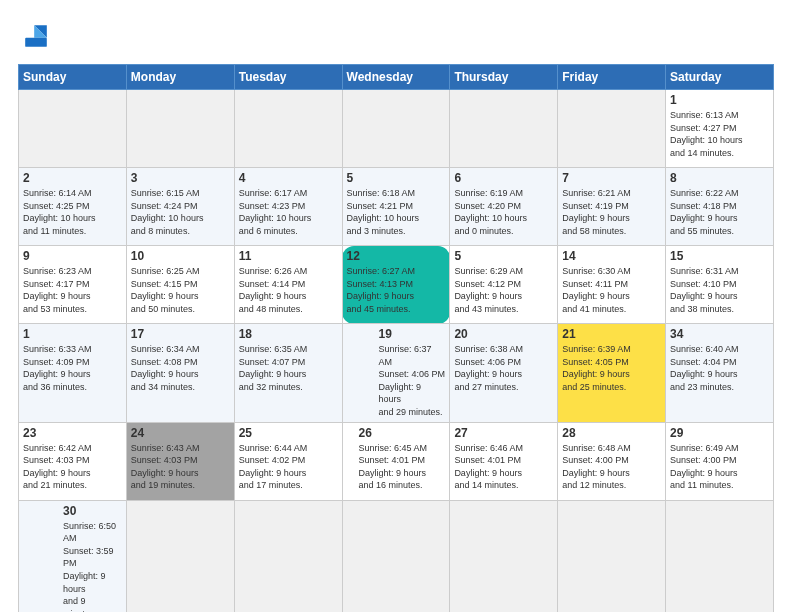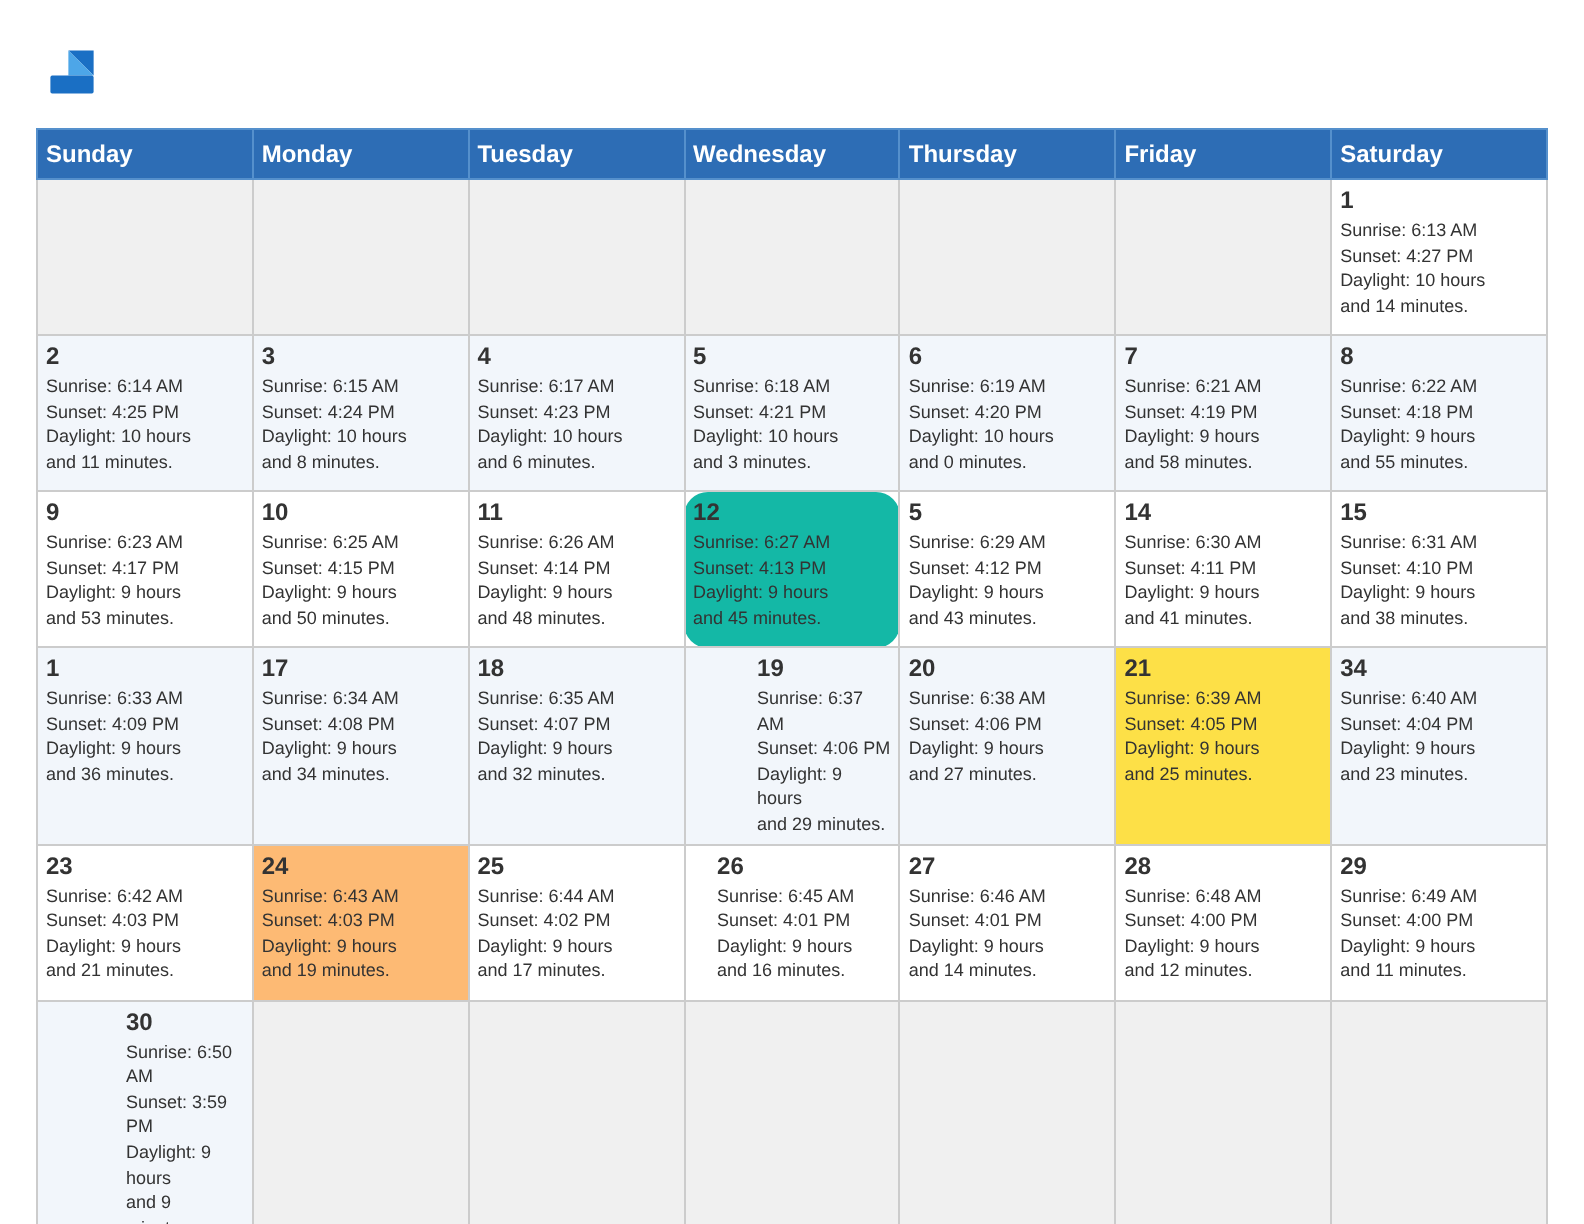--- a/index.html
+++ b/index.html
@@ -229,21 +229,21 @@
           <td style="background: rgb(242, 246, 251);">
             <span class="day-num">34</span>
             <div class="day-info">Sunrise: 6:40 AM<br>Sunset: 4:04 PM<br>Daylight: 9 hours<br>and 23 minutes.</div>
           </td>
         </tr>
         <tr>
           <td style="background: rgb(255, 255, 255);">
             <span class="day-num">23</span>
             <div class="day-info">Sunrise: 6:42 AM<br>Sunset: 4:03 PM<br>Daylight: 9 hours<br>and 21 minutes.</div>
           </td>
-          <td style="background: #fdba74;">
+          <td style="background: #a3a3a3;">
             <span class="day-num">24</span>
             <div class="day-info">Sunrise: 6:43 AM<br>Sunset: 4:03 PM<br>Daylight: 9 hours<br>and 19 minutes.</div>
           </td>
           <td style="background: rgb(255, 255, 255); margin-top: 46px;">
             <span class="day-num">25</span>
             <div class="day-info">Sunrise: 6:44 AM<br>Sunset: 4:02 PM<br>Daylight: 9 hours<br>and 17 minutes.</div>
           </td>
           <td style="background: rgb(255, 255, 255); padding-left: 16px;">
             <span class="day-num">26</span>
             <div class="day-info">Sunrise: 6:45 AM<br>Sunset: 4:01 PM<br>Daylight: 9 hours<br>and 16 minutes.</div>

